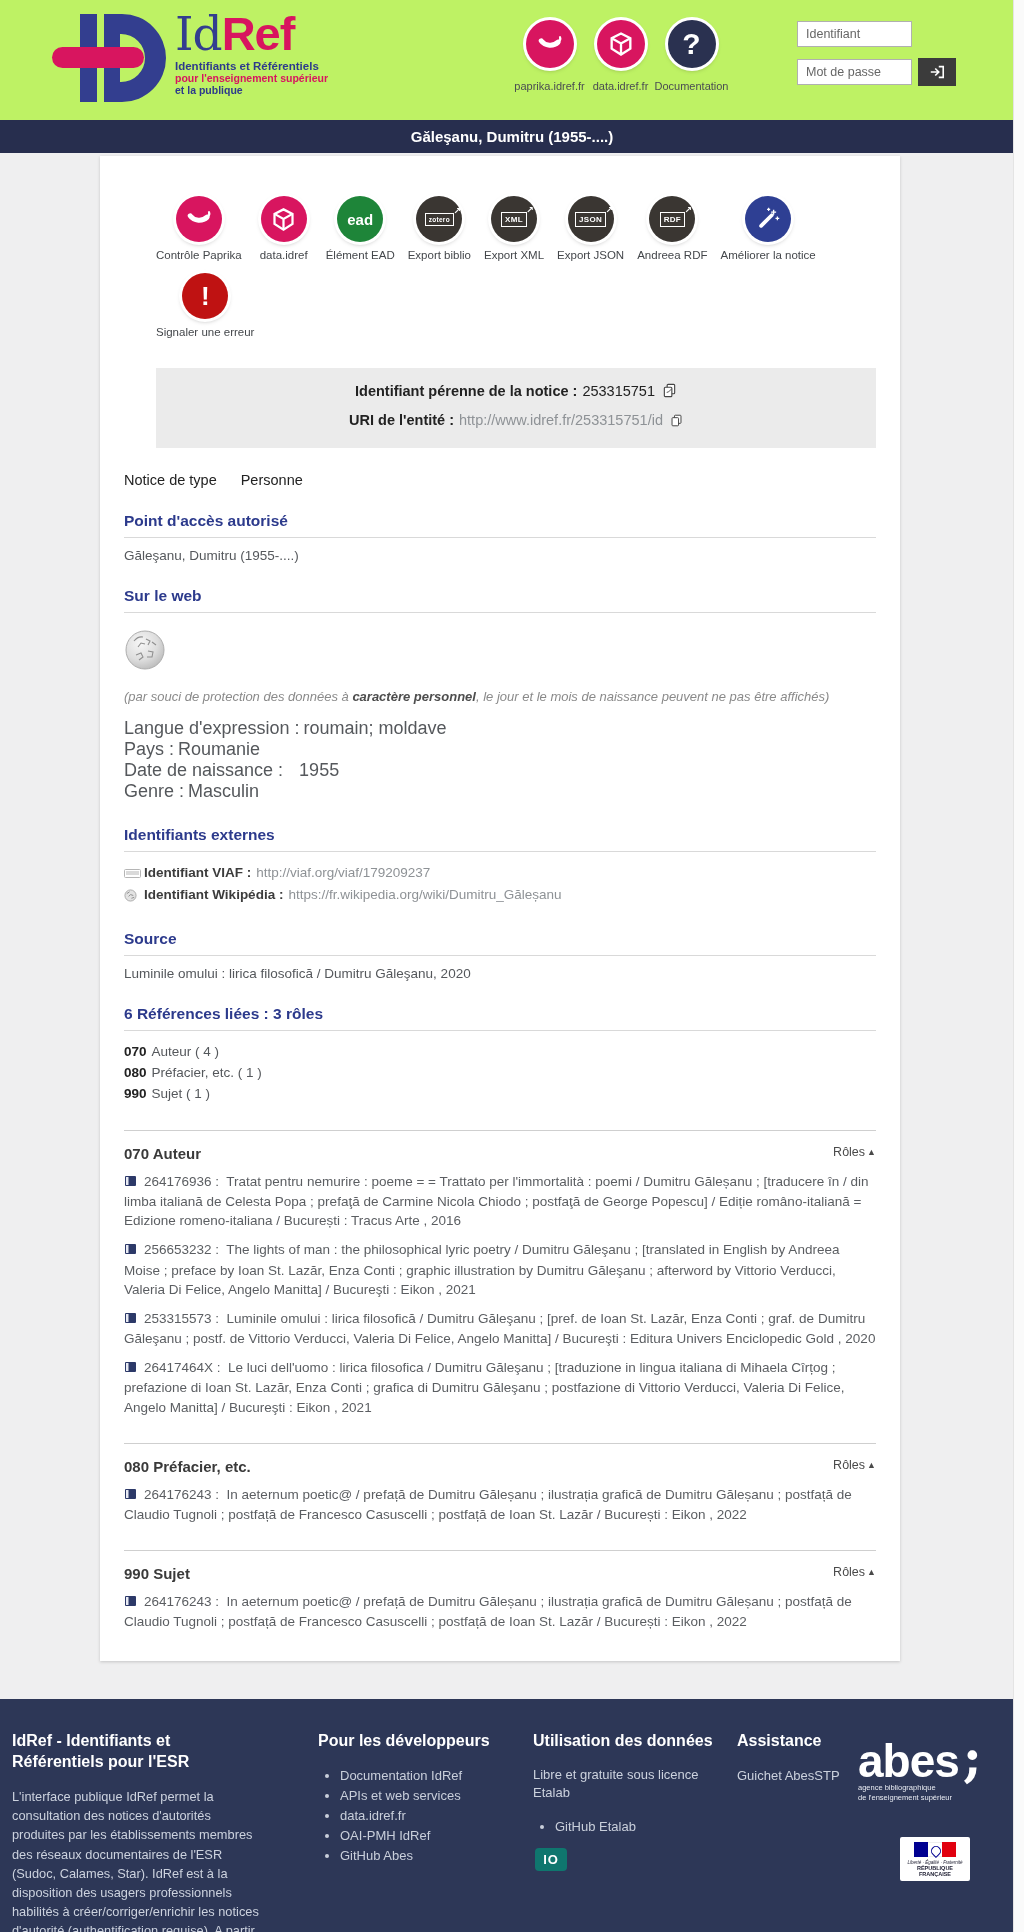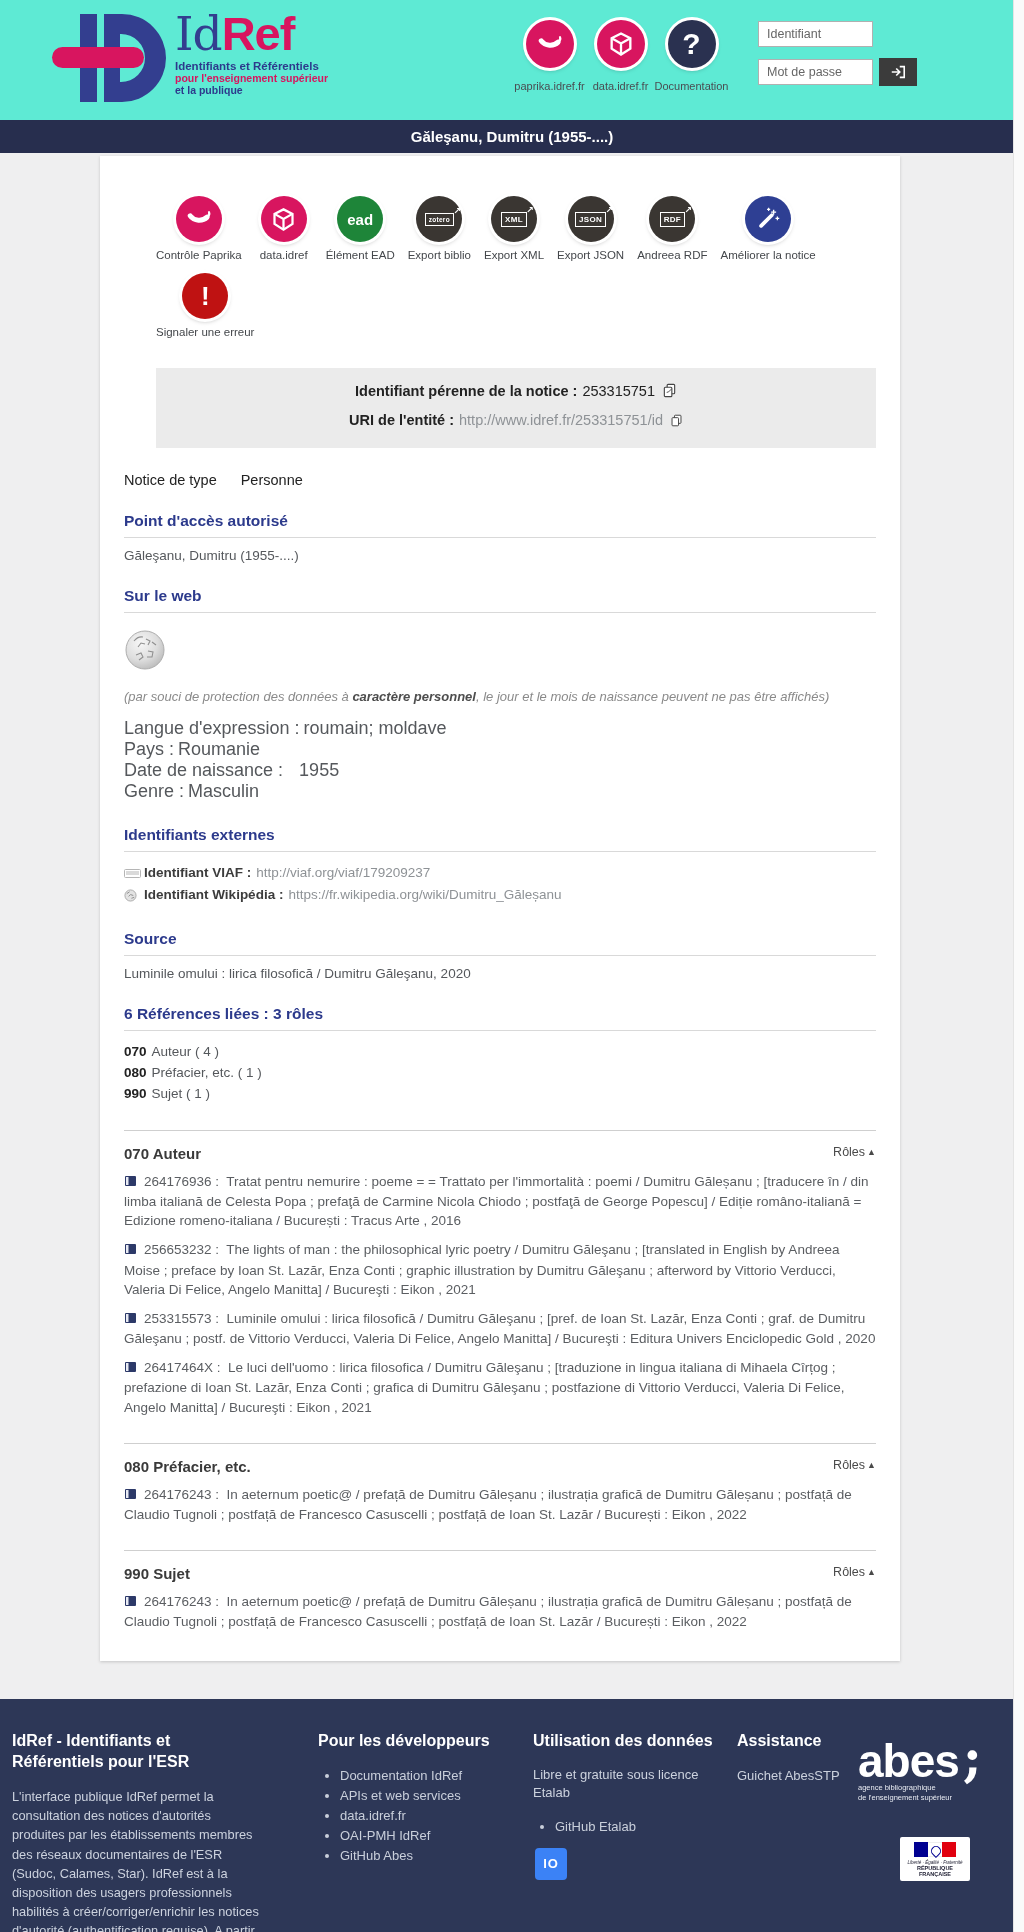--- a/index.html
+++ b/index.html
@@ -6,41 +6,41 @@
   html,body { width:1024px; }
   body {
     font-family:"Liberation Sans","DejaVu Sans",sans-serif;
     background:#efeff0; color:#55585c; position:relative; overflow:hidden;
   }
   
   .scrollbar-track { position:absolute; top:0; right:0; width:11px; height:100%;
     background:#fafafa; border-left:1px solid #e4e4e4; z-index:99; }
 
   
-  .header { height:120px; background:#5eead4; position:relative; }
+  .header { height:120px; background:#bef264; position:relative; }
   .logo-wrap { position:absolute; left:44px; top:8px; display:flex; align-items:flex-start; }
   .logo-glyph { width:125px; height:100px; }
   .logo-text { margin-left:6px; margin-top:4px; }
   .logo-word { font-size:47px; line-height:44px; letter-spacing:-1px; }
   .logo-word .id { font-family:"DejaVu Serif","Liberation Serif",serif; color:#333e8f; }
   .logo-word .ref { font-weight:bold; color:#d8155f; }
   .logo-tag { margin-top:4px; font-weight:bold; line-height:12px; }
   .logo-tag .t1 { font-size:11.5px; color:#2d3a8c; }
   .logo-tag .t2 { font-size:10.5px; color:#d8155f; }
   .logo-tag .t3 { font-size:10.5px; color:#2d3a8c; }
 
   .site-icons { position:absolute; left:514px; top:20px; display:flex; }
   .site-icon { width:71px; display:flex; flex-direction:column; align-items:center; cursor:pointer; }
   .site-circle { width:48px; height:48px; border-radius:50%; display:flex; align-items:center;
     justify-content:center; box-shadow:0 0 0 3px #fff, 0 2px 5px rgba(0,0,0,.35); }
   .site-circle.pink { background:#d8155f; }
   .site-circle.navy { background:#2a3150; color:#fff; font-size:30px; font-weight:bold; }
   .site-label { margin-top:12px; font-size:11px; color:#4a4d52; white-space:nowrap; }
 
-  .login { position:absolute; left:758px; top:21px; }
+  .login { position:absolute; left:797px; top:21px; }
   .login input { display:block; width:115px; height:26px; border:1px solid #b0b0b0;
     padding:0 8px; font-size:12.5px; color:#333; font-family:inherit; background:#fff; }
   .login input::placeholder { color:#666; }
   .login .pwd-row { display:flex; margin-top:12px; }
   .login-btn { width:38px; height:28px; margin-left:6px; margin-top:-1px; background:#3b3b3b;
     border:none; display:flex; align-items:center; justify-content:center; cursor:pointer; }
 
   
   .title-bar { height:33px; background:#272e4e; color:#fff; font-size:15px; font-weight:bold;
     text-align:center; line-height:33px; }
@@ -114,21 +114,21 @@
   .f-col1 { left:12px; width:252px; }
   .f-col1 p { margin-top:14px; font-size:12.8px; line-height:1.5; color:#ccd2de; }
   .f-col2 { left:318px; width:190px; }
   .f-col ul { margin-top:16px; margin-left:22px; font-size:13px; color:#c9cfdb; }
   .f-col ul li { margin-bottom:5px; cursor:pointer; }
   .f-col3 { left:533px; width:185px; }
   .f-col3 p { margin-top:14px; font-size:13px; line-height:1.4; color:#ccd2de; }
   .f-col4 { left:737px; width:130px; }
   .f-col4 p { margin-top:16px; font-size:13px; color:#ccd2de; cursor:pointer; }
   .etalab { margin-top:14px; margin-left:2px; }
-  .etalab-badge { width:32px; height:32px; background:#3b82f6; border-radius:4px; color:#fff;
+  .etalab-badge { width:32px; height:23px; background:#0f766e; border-radius:4px; color:#fff;
     font-weight:bold; font-size:13px; display:flex; align-items:center; justify-content:center;
     letter-spacing:1px; }
 
   .abes-logo { position:absolute; right:26px; top:42px; width:140px; cursor:pointer; }
   .abes-row { display:flex; align-items:flex-start; }
   .abes-word { font-size:46px; font-weight:bold; color:#fff; letter-spacing:-1px; line-height:40px; }
   .abes-semi { font-size:52px; font-weight:bold; color:#fff; line-height:34px; margin-left:4px;
     font-family:"DejaVu Serif","Liberation Serif",serif; }
   .abes-sub { font-size:7.5px; color:#e8ebf2; line-height:1.25; margin-top:2px; }
   .gov-logo { position:absolute; right:54px; top:138px; width:70px; background:#fff;

